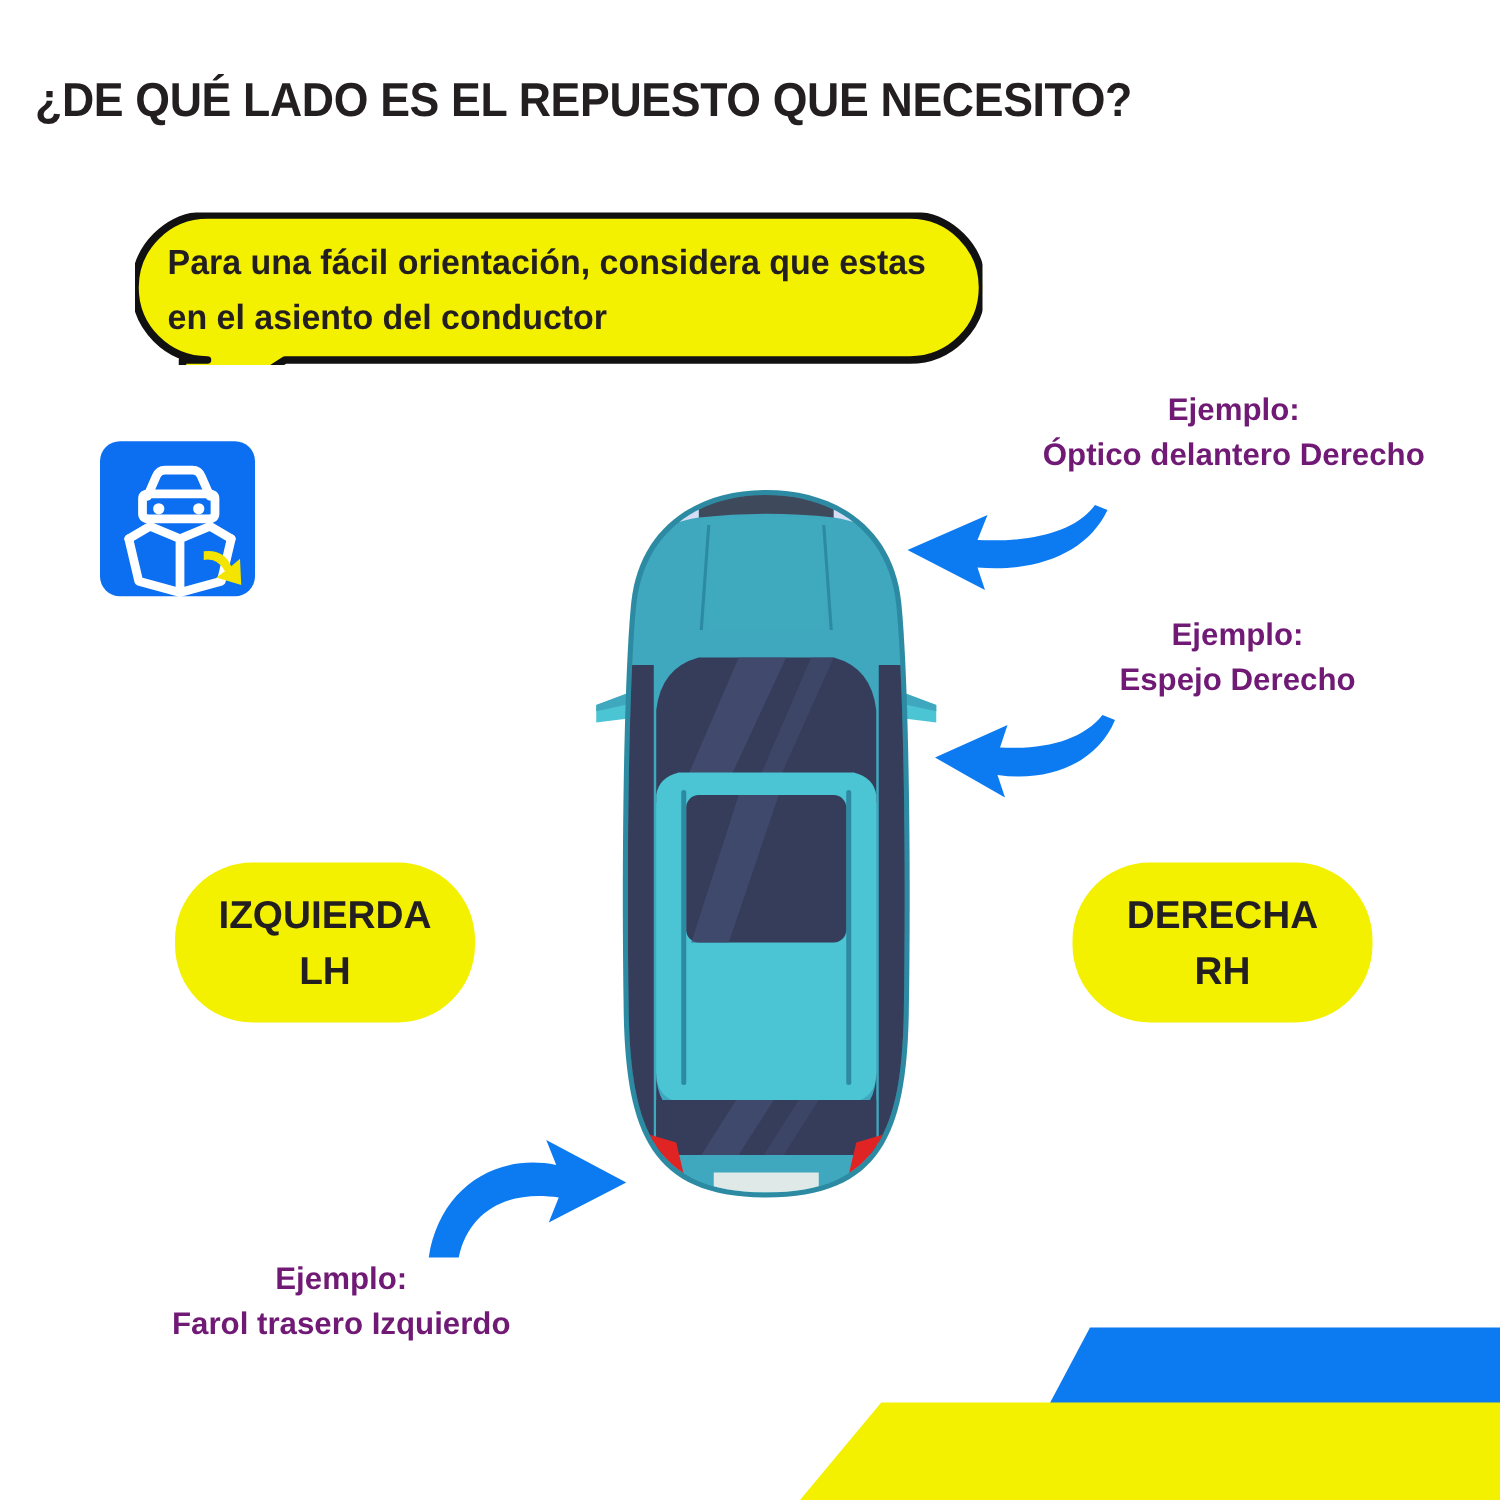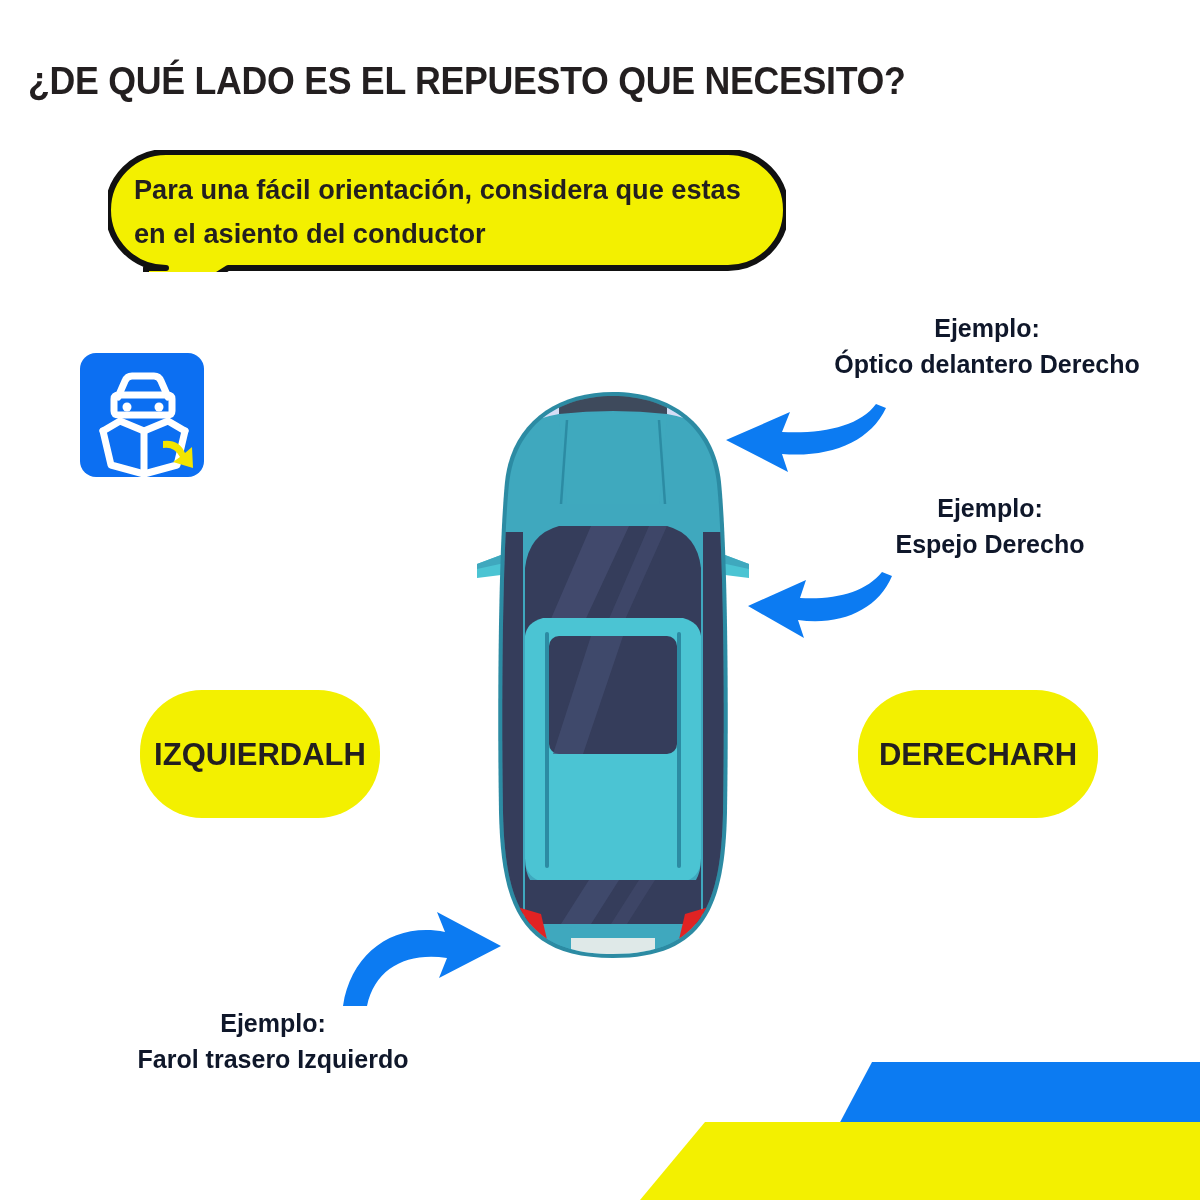--- a/index.html
+++ b/index.html
@@ -31,21 +31,21 @@
     color: #231f20;
     white-space: nowrap;
     transform: scaleX(0.94);
     transform-origin: left center;
   }
 
   
   #speech-bubble {
     position: absolute;
     left: 108px;
-    top: 150px;
+    top: 170px;
     width: 678px;
     height: 122px;
   }
   #speech-bubble svg { position: absolute; inset: 0; }
   #bubble-text {
     position: absolute;
     left: 26px;
     top: 18px;
     width: 640px;
     font-family: "Liberation Sans", sans-serif;
@@ -81,35 +81,35 @@
   #arrow-mirror-right{ left: 744px; top: 568px;  width: 152px; height: 80px; }
   #arrow-rear-left   { left: 333px; top: 906px;  width: 176px; height: 104px; }
 
   
   .example-label {
     position: absolute;
     font-family: "Liberation Sans", sans-serif;
     font-weight: bold;
     font-size: 25px;
     line-height: 36px;
-    color: #0f172a;
+    color: #701a75;
     text-align: center;
     white-space: pre-line;
   }
   #label-front-right { left: 790px; top: 310px;  width: 394px; }
   #label-mirror-right{ left: 840px; top: 490px;  width: 300px; }
   #label-rear-left   { left: 88px;  top: 1005px; width: 370px; }
 
   
   .side-pill {
     position: absolute;
     border-radius: 62px;
     background: #f3f000;
     display: flex;
-    flex-direction: row;
+    flex-direction: column;
     align-items: center;
     justify-content: center;
     font-family: "Liberation Sans", sans-serif;
     font-weight: bold;
     font-size: 31px;
     line-height: 45px;
     color: #231f20;
   }
   #pill-left  { left: 140px; top: 690px; width: 240px; height: 128px; }
   #pill-right { left: 858px; top: 690px; width: 240px; height: 128px; }

